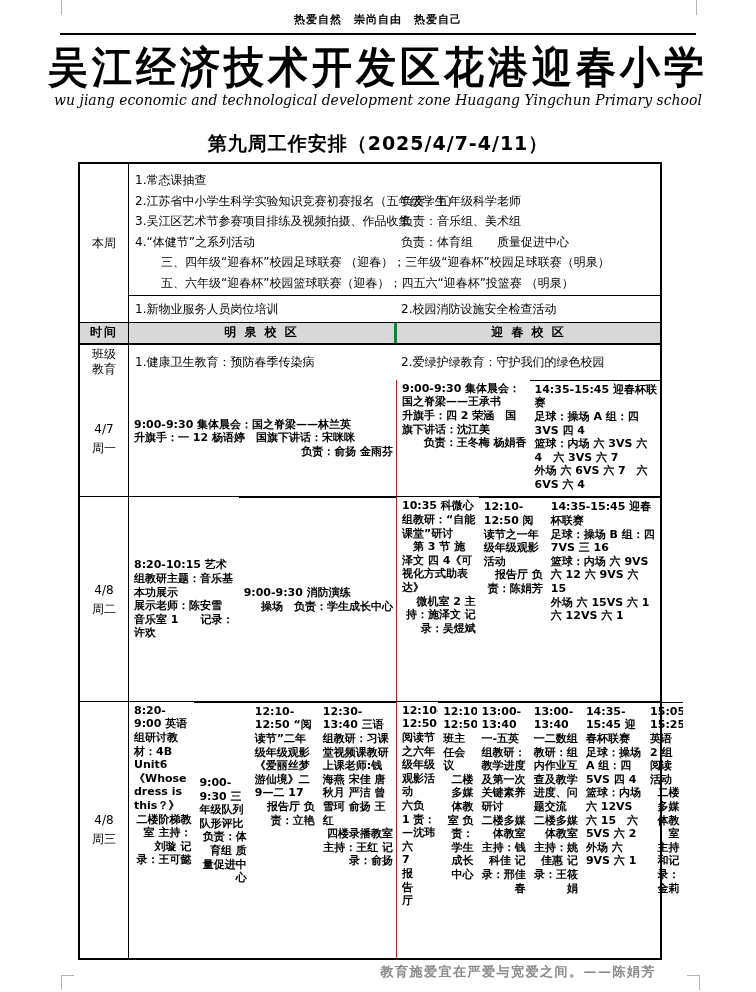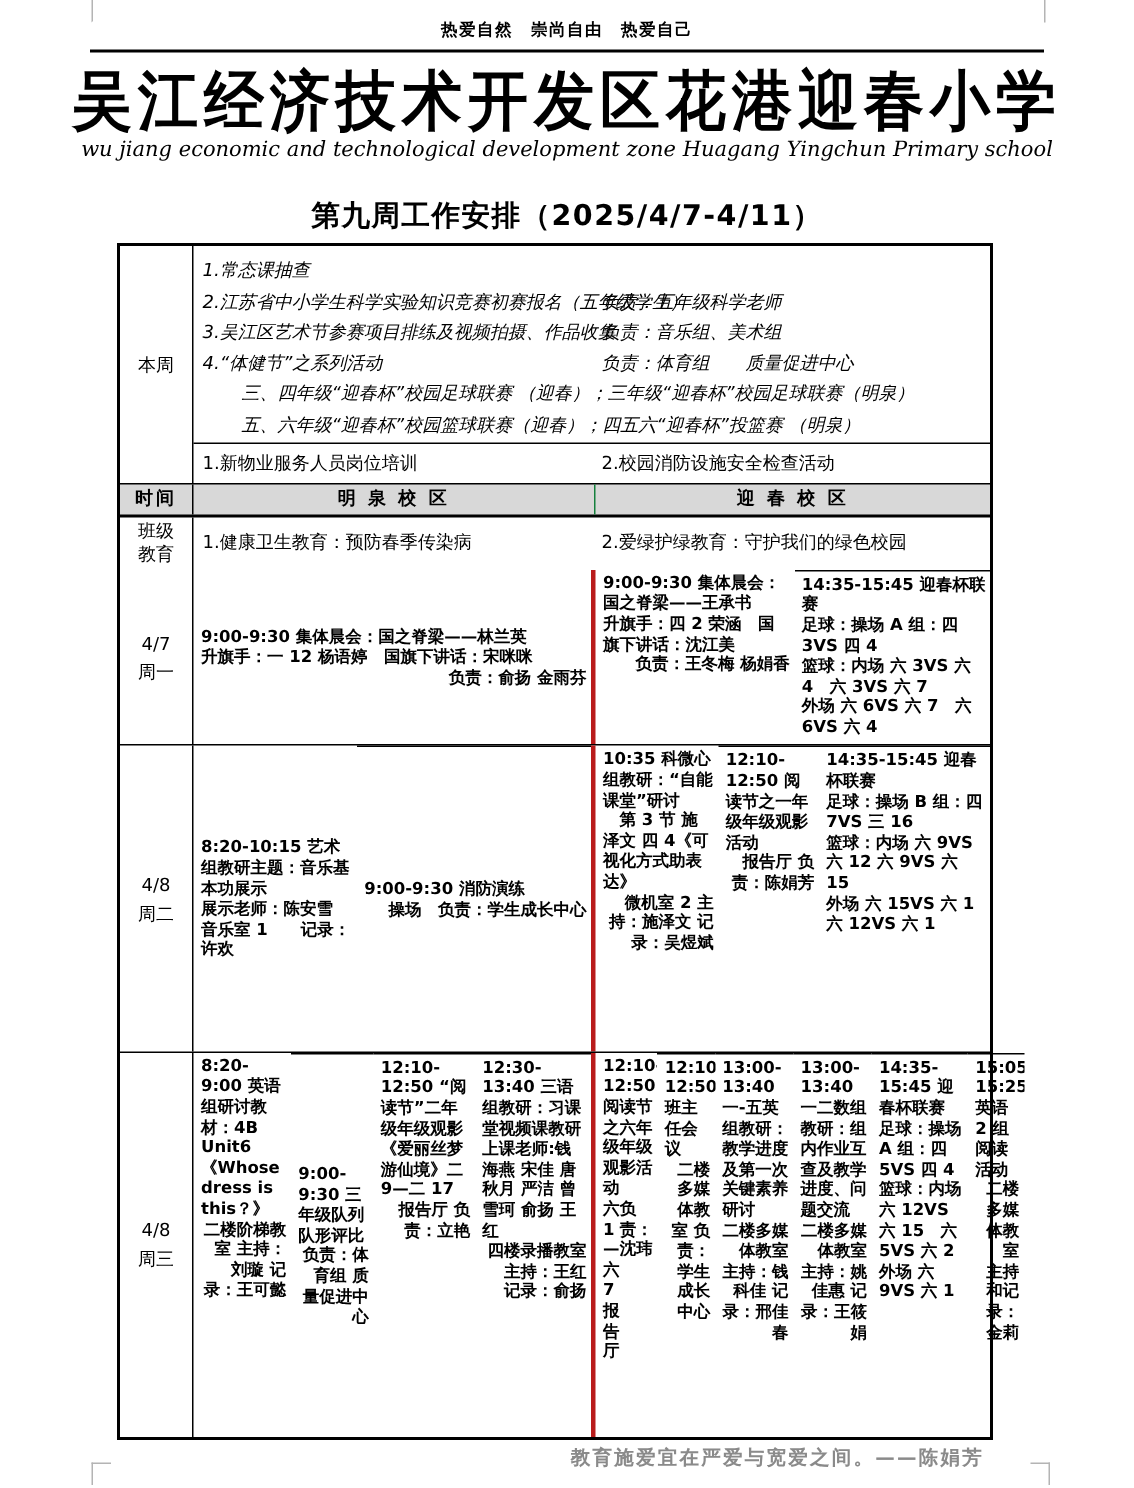--- a/index.html
+++ b/index.html
@@ -48,41 +48,41 @@
   .t-row:first-child { border-top:none; }
   .lbl-col {
     width:49px; flex:0 0 49px; border-right:1px solid #000;
     display:flex; flex-direction:column; align-items:center; justify-content:center;
     line-height:16px;
   }
   
   .week-row { height:158px; }
   .week-content { flex:1; display:flex; flex-direction:column; }
   .week-main { flex:1; padding:6px 0 2px 0; }
-  .wline { position:relative; height:20.5px; line-height:20.5px; padding-left:6px; white-space:nowrap;font-style:italic; }
+  .wline { position:relative; height:20.5px; line-height:20.5px; padding-left:6px; white-space:nowrap; }
   .wline.ind { padding-left:32px; }
   .wowner { position:absolute; left:272px; top:0; }
   .week-sub { height:33px; border-top:1px solid #000; position:relative; }
   .week-sub span, .ce-content span { position:absolute; top:50%; transform:translateY(-50%); white-space:nowrap; }
   .tc0 { left:6px; }
   .tc1 { left:272px; }
   
   .hdr-row { height:22px; background:#d8d8d8; border-top:1.5px solid #000; border-bottom:1.5px solid #000; font-weight:600; }
   .hdr-cell { display:flex; align-items:center; justify-content:center; letter-spacing:2px; }
   .hdr-time { width:49px; flex:0 0 49px; border-right:1px solid #000; }
-  .hdr-c1 { width:268px; flex:0 0 268px; border-right:1px solid #15803d; }
+  .hdr-c1 { width:268px; flex:0 0 268px; border-right:3px solid #15803d; }
   .hdr-c2 { flex:1; }
   
   .ce-row { height:36px; }
   .ce-row .lbl-col { line-height:15px; }
   .ce-content { flex:1; position:relative; }
   
   .day-row .lbl-col { gap:3px; }
   .day-col { display:flex; flex-direction:row;font-weight:bold; }
-  .day-col.mq { width:268px; flex:0 0 268px; border-right:3px solid #b91c1c; }
+  .day-col.mq { width:268px; flex:0 0 268px; border-right:1px solid #b91c1c; }
   .day-col.yc { flex:1; }
   .cell {
     flex-basis:0; min-height:0; overflow:hidden;
     border-top:1px solid #000; padding:2px 3px 2px 5px;
     display:flex; flex-direction:column; justify-content:flex-start;
     font-size:11px; line-height:13.6px;
   }
   .cell:first-child { border-top:none; }
   .cell.vc { justify-content:center; }
   .ln { width:100%; }

